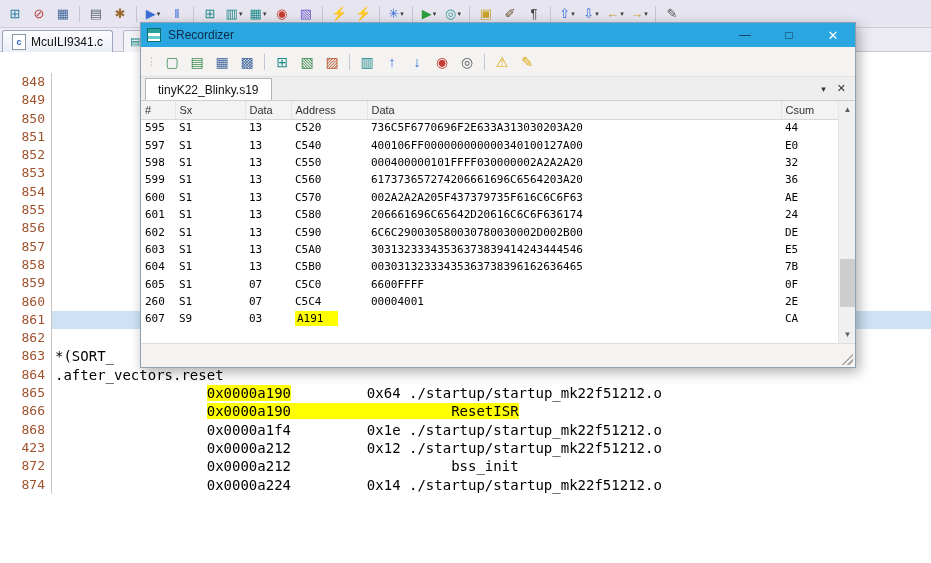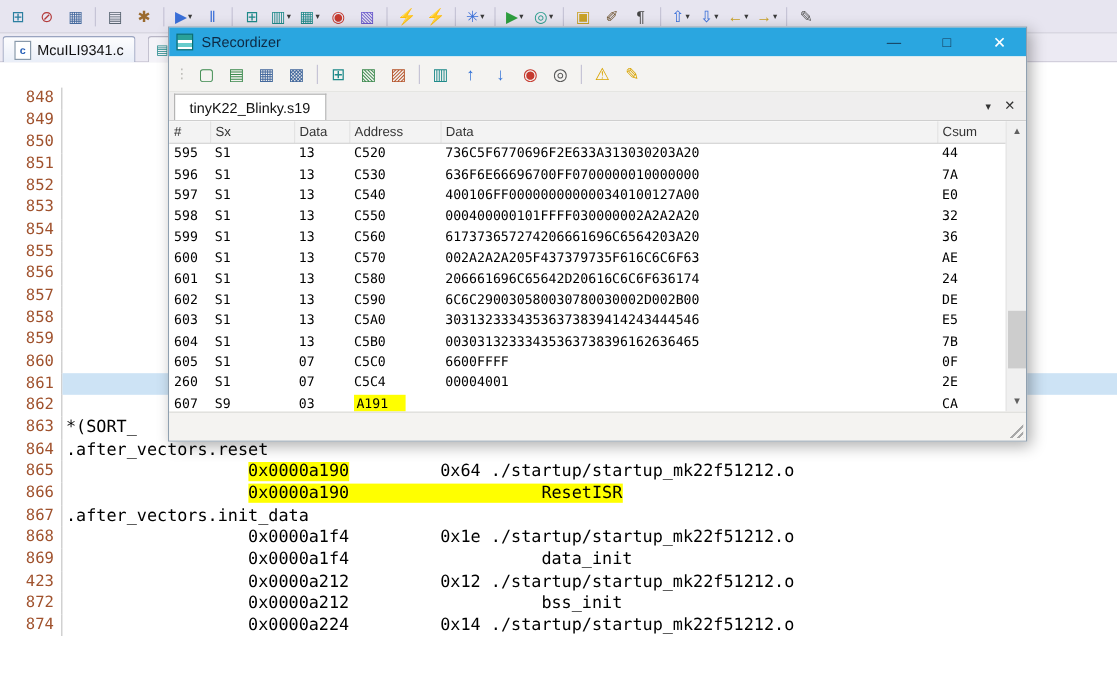--- a/index.html
+++ b/index.html
@@ -270,30 +270,22 @@
         </div>
         <div class="ed-line">
           <span class="ed-ln">865</span>
           <span class="ed-code"><span>                  </span><span class="hl">0x0000a190</span><span>         0x64 ./startup/startup_mk22f51212.o</span></span>
         </div>
         <div class="ed-line">
           <span class="ed-ln">866</span>
           <span class="ed-code"><span>                  </span><span class="hl">0x0000a190                   ResetISR</span></span>
         </div>
         <div class="ed-line">
-          <span class="ed-ln">867</span>
-          <span class="ed-code"><span>.after_vectors.init_data</span></span>
-        </div>
-        <div class="ed-line">
           <span class="ed-ln">868</span>
           <span class="ed-code"><span>                  0x0000a1f4         0x1e ./startup/startup_mk22f51212.o</span></span>
-        </div>
-        <div class="ed-line">
-          <span class="ed-ln">869</span>
-          <span class="ed-code"><span>                  0x0000a1f4                   data_init</span></span>
         </div>
         <div class="ed-line">
           <span class="ed-ln">423</span>
           <span class="ed-code"><span>                  0x0000a212         0x12 ./startup/startup_mk22f51212.o</span></span>
         </div>
         <div class="ed-line">
           <span class="ed-ln">872</span>
           <span class="ed-code"><span>                  0x0000a212                   bss_init</span></span>
         </div>
         <div class="ed-line">
@@ -396,28 +388,20 @@
         <tbody>
             <tr>
               <td><span>595</span></td>
               <td><span>S1</span></td>
               <td><span>13</span></td>
               <td><span>C520</span></td>
               <td><span>736C5F6770696F2E633A313030203A20</span></td>
               <td><span>44</span></td>
             </tr>
             <tr>
-              <td><span>596</span></td>
-              <td><span>S1</span></td>
-              <td><span>13</span></td>
-              <td><span>C530</span></td>
-              <td><span>636F6E66696700FF0700000010000000</span></td>
-              <td><span>7A</span></td>
-            </tr>
-            <tr>
               <td><span>597</span></td>
               <td><span>S1</span></td>
               <td><span>13</span></td>
               <td><span>C540</span></td>
               <td><span>400106FF000000000000340100127A00</span></td>
               <td><span>E0</span></td>
             </tr>
             <tr>
               <td><span>598</span></td>
               <td><span>S1</span></td>

